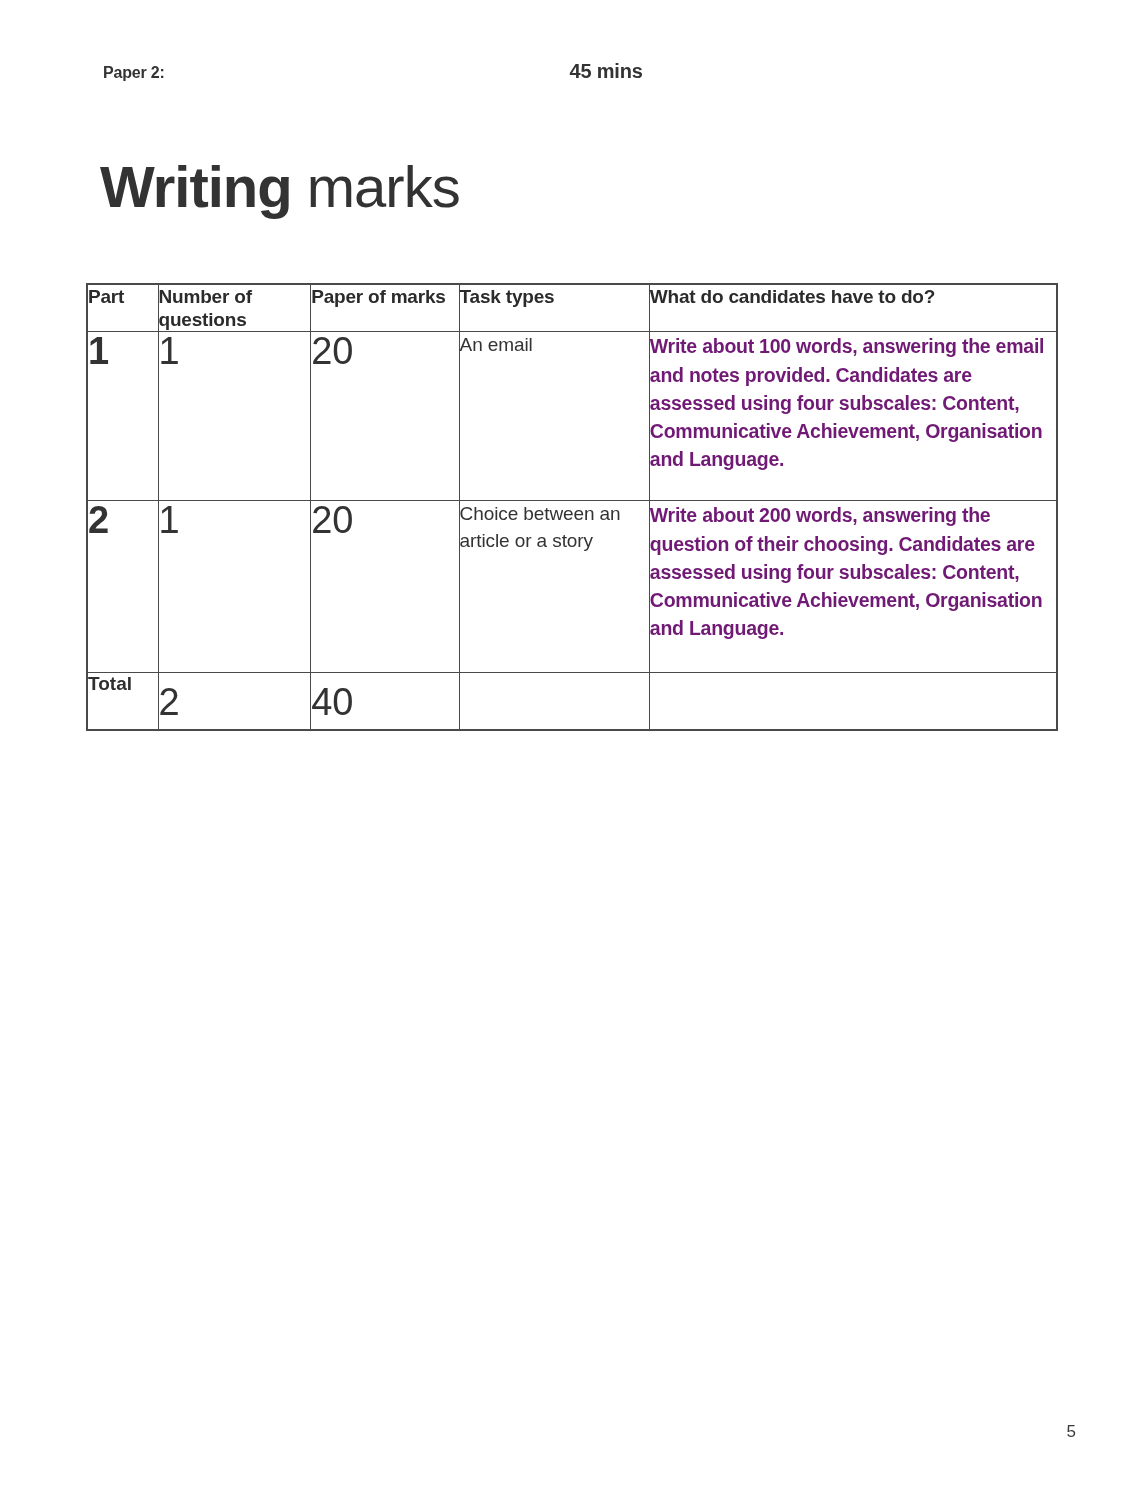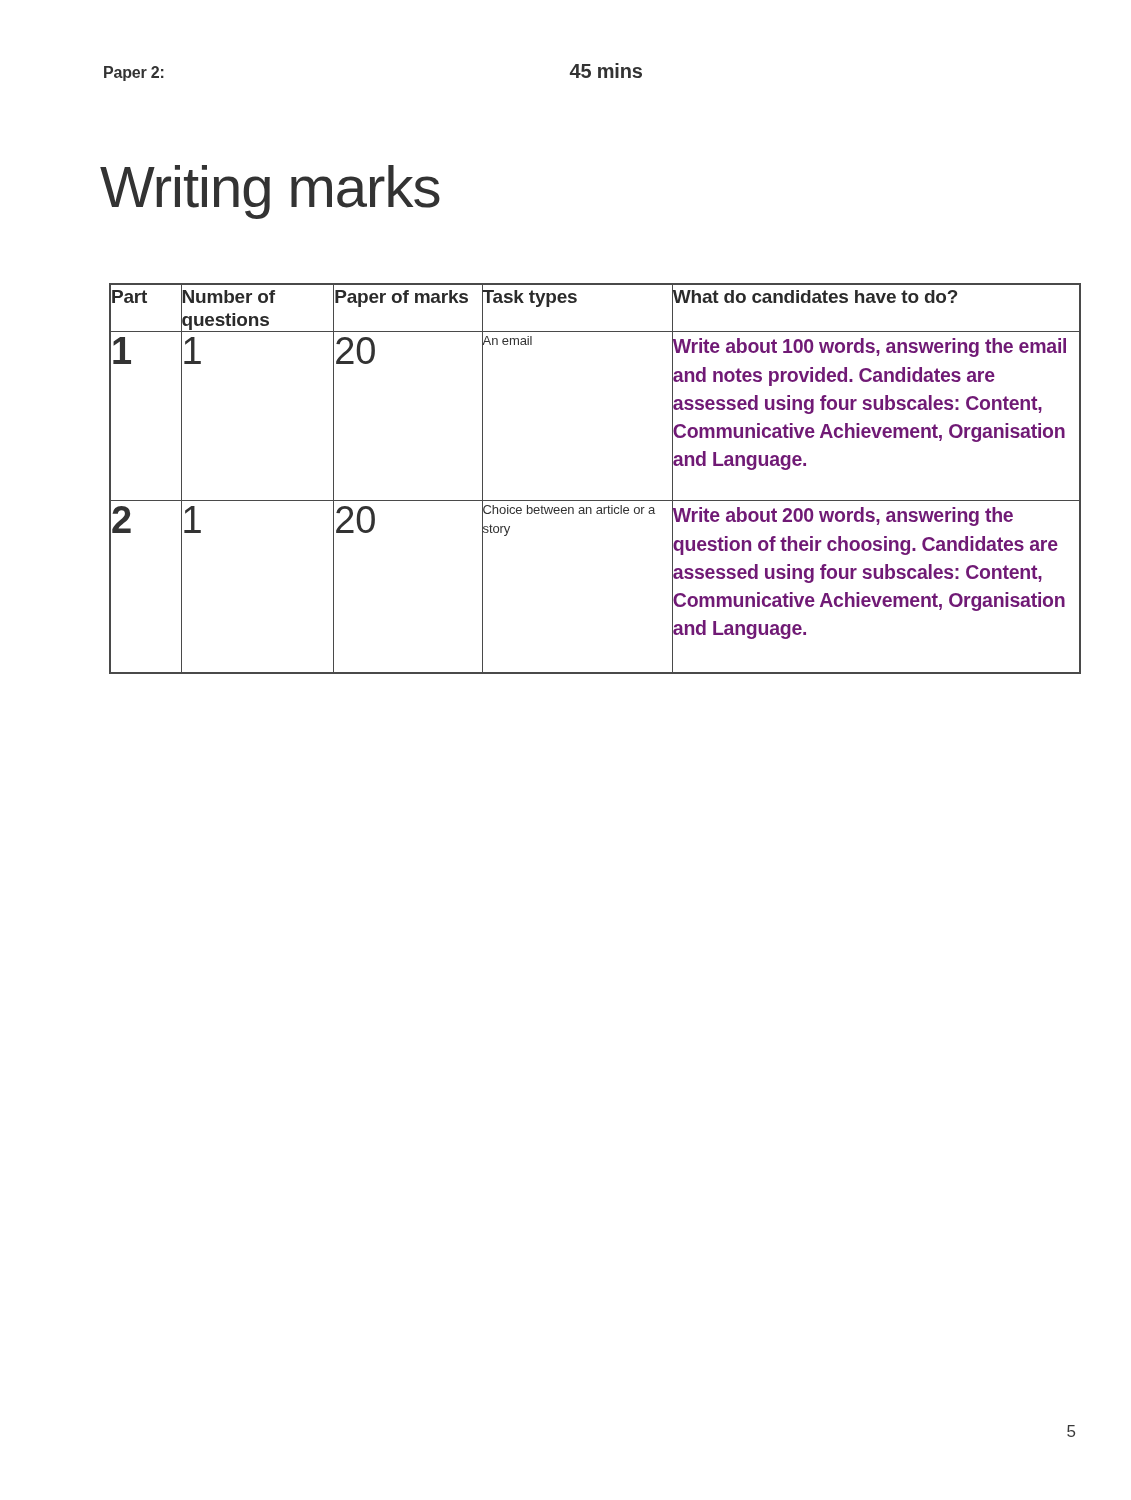--- a/index.html
+++ b/index.html
@@ -52,27 +52,27 @@
   .title {
     position: absolute;
     left: 100px;
     top: 118px;
     font-size: 58px;
     line-height: 1.05;
     color: #333333;
     white-space: nowrap;
     letter-spacing: -1px;
   }
-  .title .t-bold { font-weight: 400; }
+  .title .t-bold { font-weight: 700; }
   .title .t-light { font-weight: 400; }
 
   
   .tbl-wrap {
     position: absolute;
-    left: 109px;
+    left: 86px;
     top: 283px;
     width: 972px;
   }
   table.spec {
     border-collapse: collapse;
     width: 100%;
     table-layout: fixed;
     border: 2px solid #4a4a4a;
   }
   table.spec td, table.spec th {
@@ -116,21 +116,21 @@
   .cell-num {
     text-align: left;
     vertical-align: middle;
     font-size: 38px;
     font-weight: 400;
     color: #333333;
     padding: 0 0 0 9px;
     line-height: 1;
   }
   .cell-task {
-    font-size: 13px;
+    font-size: 19px;
     font-weight: 400;
     color: #333333;
     padding: 9px 8px 8px 10px;
     line-height: 1.42;
     letter-spacing: -0.1px;
   }
   .cell-desc {
     font-size: 19.5px;
     font-weight: 700;
     color: #701a75;
@@ -207,19 +207,26 @@
           <td class="cell-task">An email</td>
           <td class="cell-desc">Write about 100 words, answering the email and notes provided. Candidates are assessed using four subscales: Content, Communicative Achievement, Organisation and Language.</td>
         </tr>
         <tr class="row-2">
           <td class="cell-part">2</td>
           <td class="cell-num">1</td>
           <td class="cell-num">20</td>
           <td class="cell-task">Choice between an article or a story</td>
           <td class="cell-desc">Write about 200 words, answering the question of their choosing. Candidates are assessed using four subscales: Content, Communicative Achievement, Organisation and Language.</td>
         </tr>
+        <tr class="row-total">
+          <td class="cell-total-label">Total</td>
+          <td class="cell-num">2</td>
+          <td class="cell-num">40</td>
+          <td class="cell-empty"></td>
+          <td class="cell-empty"></td>
+        </tr>
       </tbody>
     </table>
   </div>
 
   <div class="page-number">5</div>
 
 </div>
 
 </body></html>

